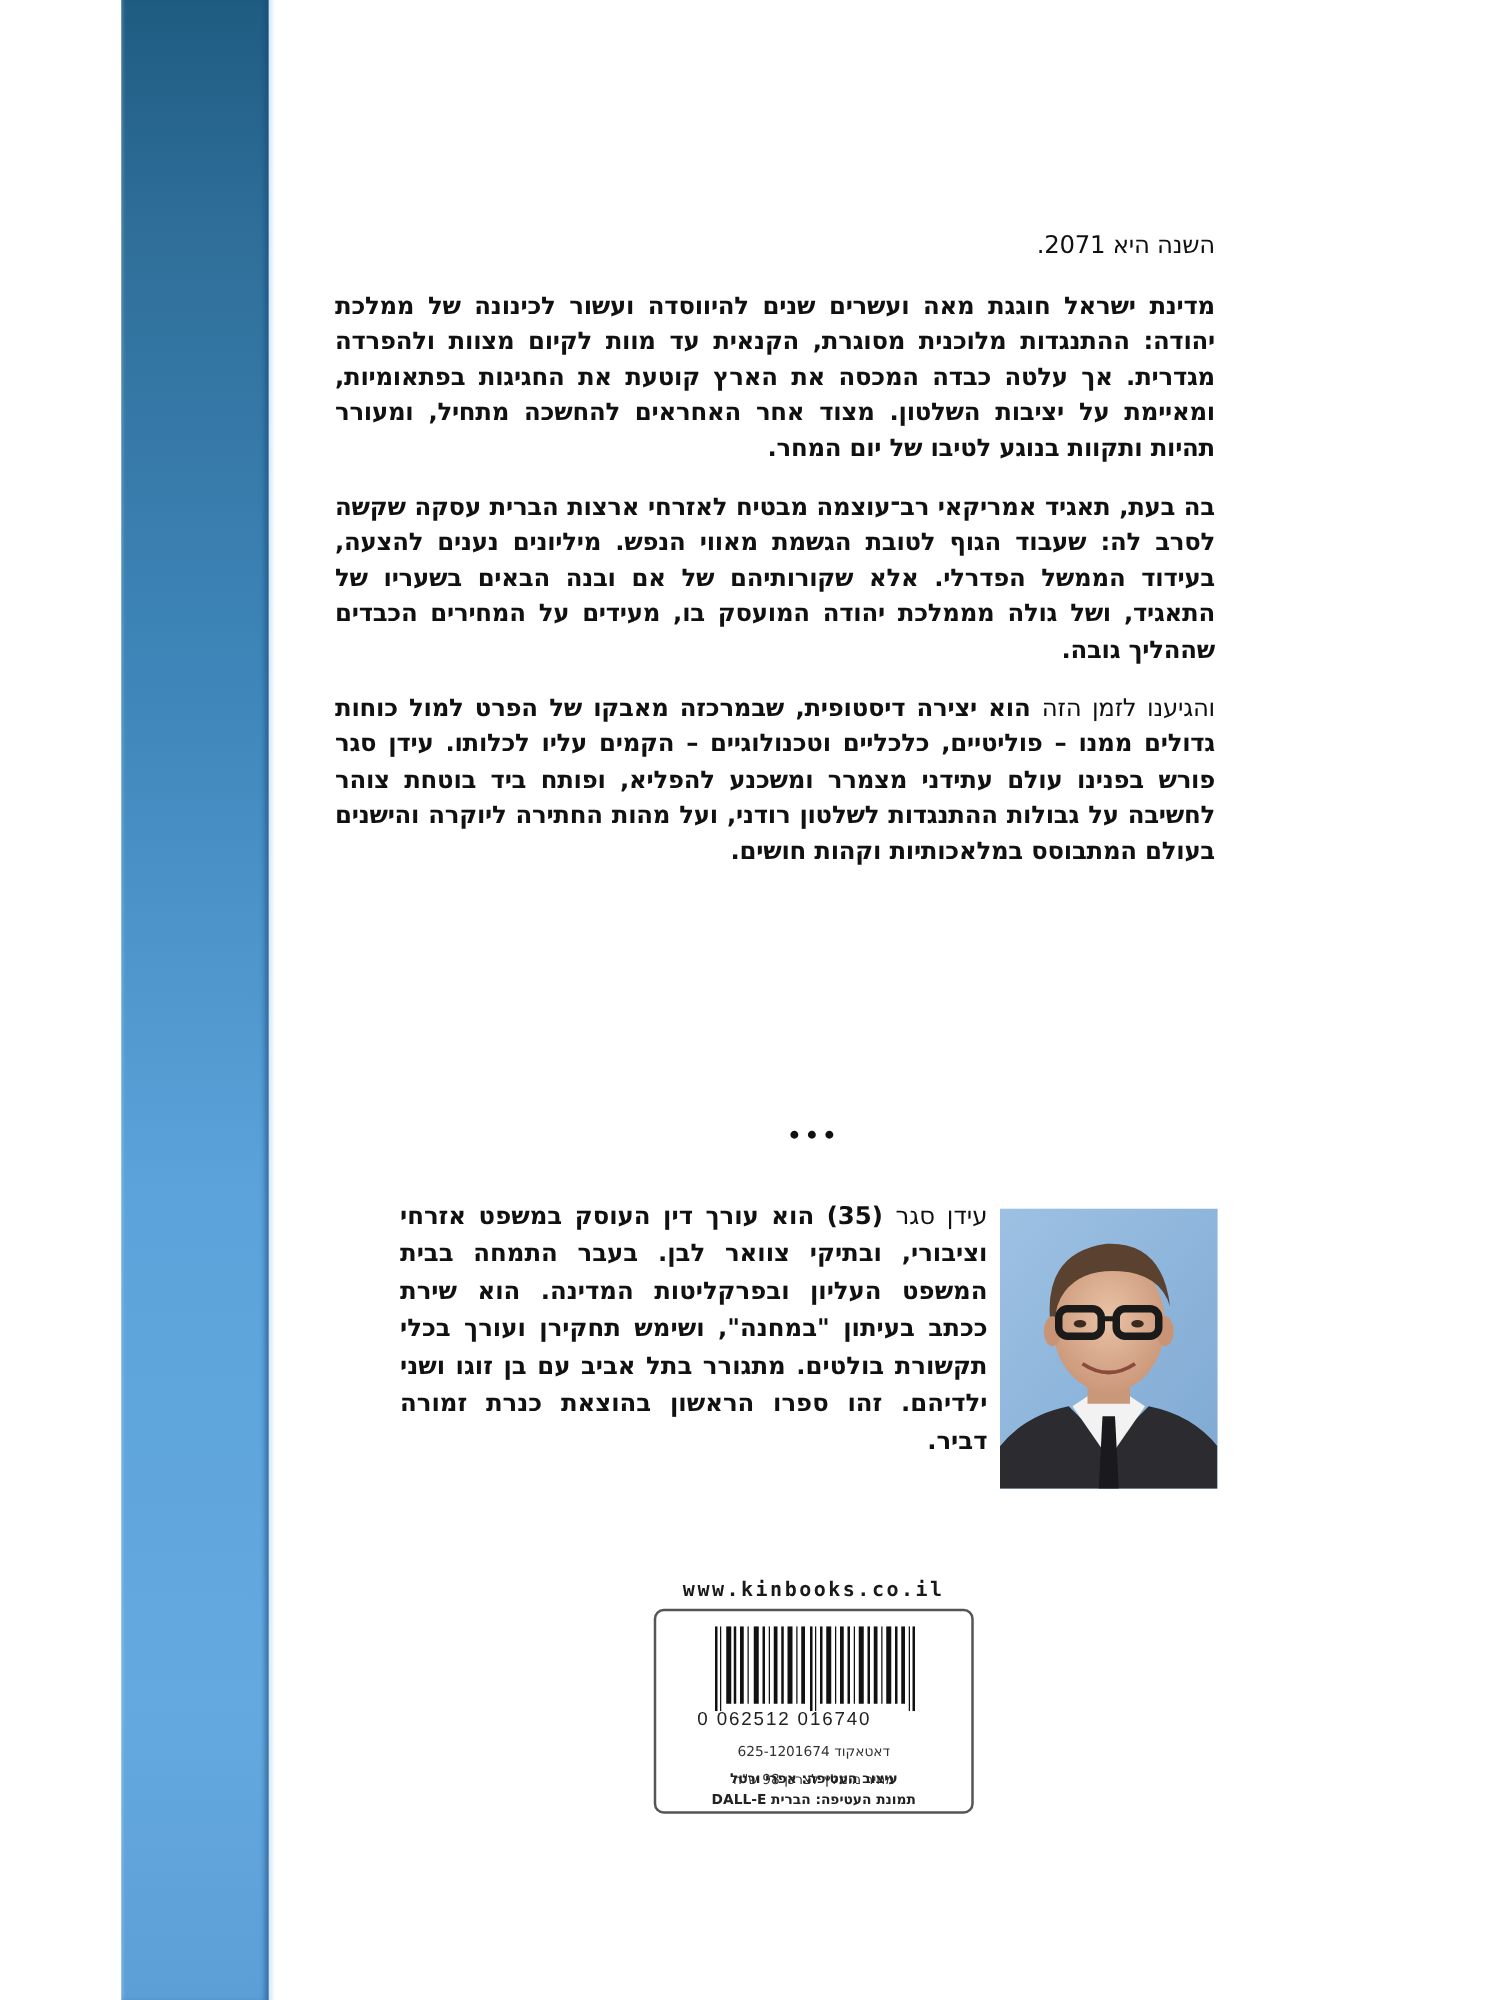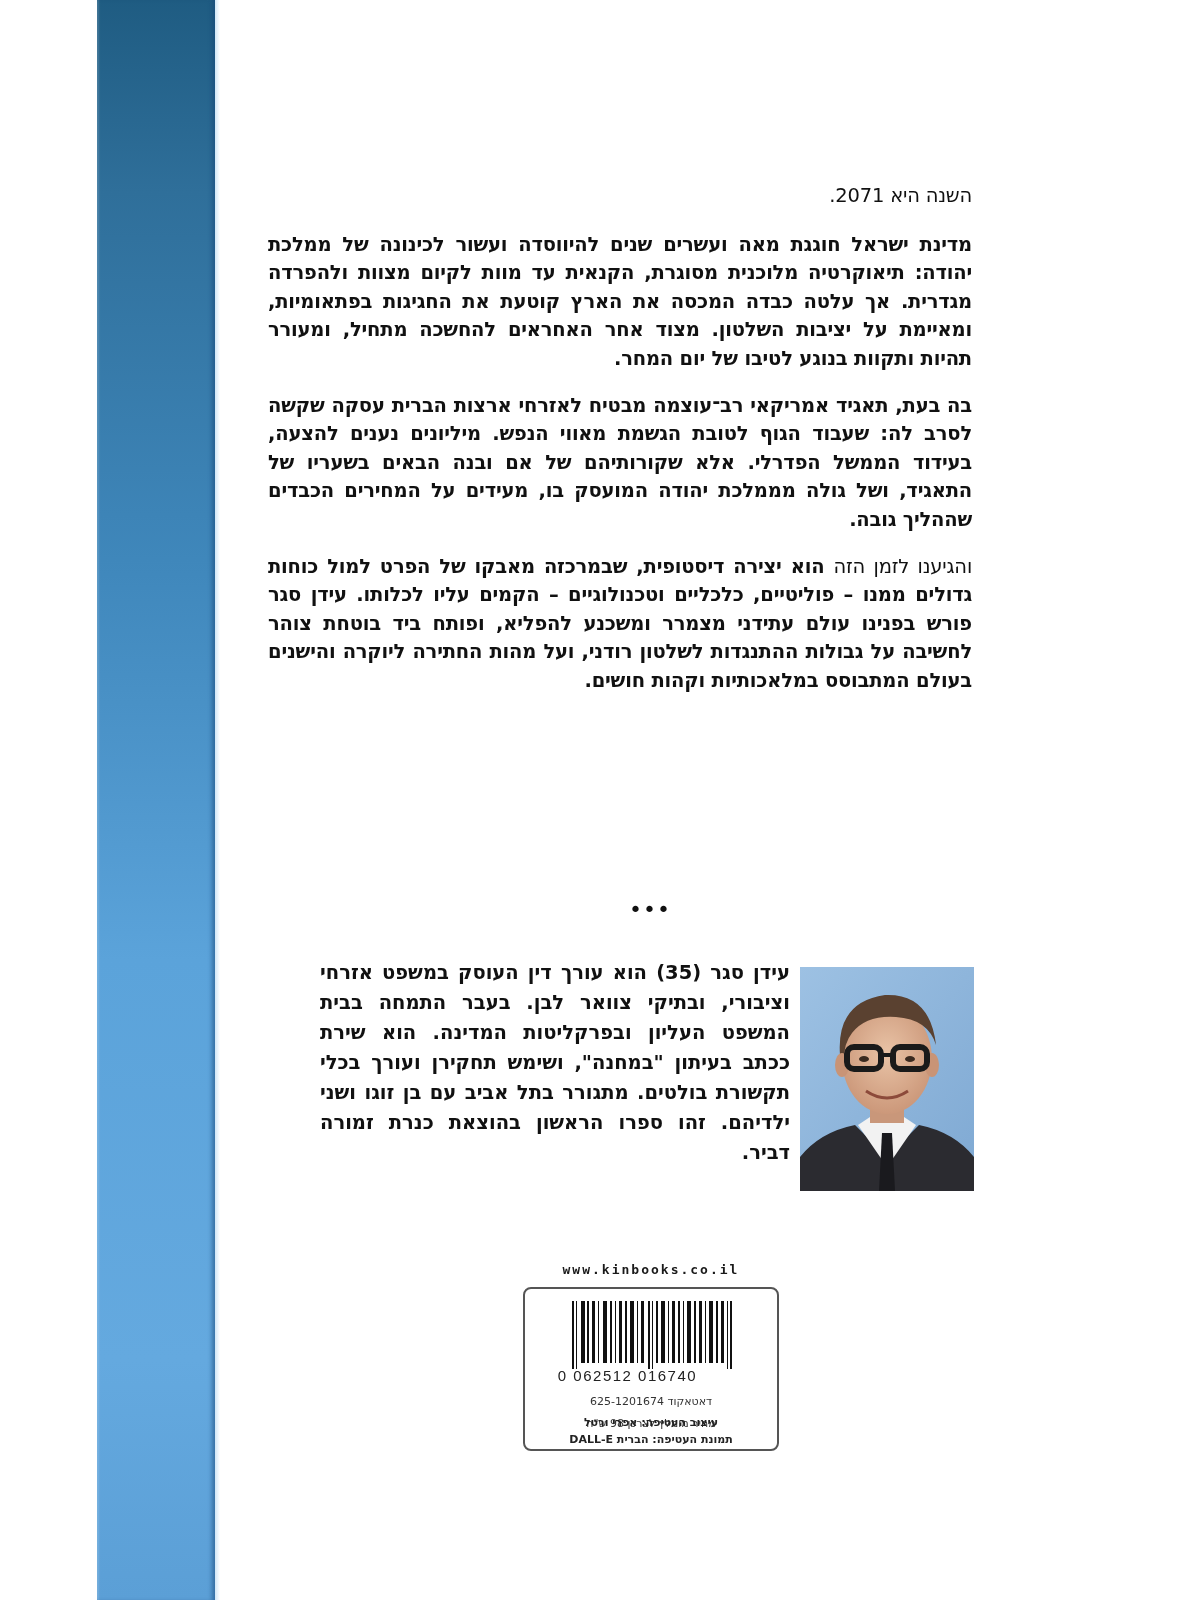--- a/index.html
+++ b/index.html
@@ -68,40 +68,40 @@
       left: 320px;
       top: 958px;
       width: 470px;
       direction: rtl;
       text-align: justify;
       font-size: 19.5px;
       line-height: 30px;
       font-weight: bold;
       text-align-last: right;
     }
-    .bio .name { font-weight: 700; }
+    .bio .name { font-weight: 400; }
     .photo {
       position: absolute;
       left: 800px;
       top: 967px;
       width: 174px;
       height: 224px;
       background: #8fb6dc;
       overflow: hidden;
     }
     .photo svg { display: block; }
     .site {
       position: absolute;
       left: 520px;
       top: 1262px;
       width: 262px;
       text-align: center;
       font-family: "DejaVu Sans Mono", "Liberation Mono", monospace;
       font-weight: bold;
-      font-size: 13px;
+      font-size: 16px;
       letter-spacing: 2px;
       color: #1a1a1a;
     }
     .barcode-box {
       position: absolute;
       left: 523px;
       top: 1287px;
       width: 252px;
       height: 160px;
       border: 2px solid #555;
@@ -150,21 +150,21 @@
   </style>
 </head>
 <body>
 
 <div class="spine"></div>
 <div class="spine-edge"></div>
 
 <div class="content">
   <p class="year-line">השנה היא 2071.</p>
   <p>
-    <span>מדינת ישראל חוגגת מאה ועשרים שנים להיווסדה ועשור לכינונה של ממלכת יהודה: תיאוקרטיה מלוכנית מסוגרת, הקנאית עד מוות לקיום מצוות ולהפרדה מגדרית. אך עלטה כבדה המכסה את הארץ קוטעת את החגיגות בפתאומיות, ומאיימת על יציבות השלטון. מצוד אחר האחראים להחשכה מתחיל, ומעורר תהיות ותקוות בנוגע לטיבו של יום המחר.</span>
+    <span>מדינת ישראל חוגגת מאה ועשרים שנים להיווסדה ועשור לכינונה של ממלכת יהודה: ההתנגדות מלוכנית מסוגרת, הקנאית עד מוות לקיום מצוות ולהפרדה מגדרית. אך עלטה כבדה המכסה את הארץ קוטעת את החגיגות בפתאומיות, ומאיימת על יציבות השלטון. מצוד אחר האחראים להחשכה מתחיל, ומעורר תהיות ותקוות בנוגע לטיבו של יום המחר.</span>
   </p>
   <p>
     <span>בה בעת, תאגיד אמריקאי רב־עוצמה מבטיח לאזרחי ארצות הברית עסקה שקשה לסרב לה: שעבוד הגוף לטובת הגשמת מאווי הנפש. מיליונים נענים להצעה, בעידוד הממשל הפדרלי. אלא שקורותיהם של אם ובנה הבאים בשעריו של התאגיד, ושל גולה מממלכת יהודה המועסק בו, מעידים על המחירים הכבדים שההליך גובה.</span>
   </p>
   <p>
     <span class="lead-bold">והגיענו לזמן הזה</span><span> הוא יצירה דיסטופית, שבמרכזה מאבקו של הפרט למול כוחות גדולים ממנו – פוליטיים, כלכליים וטכנולוגיים – הקמים עליו לכלותו. עידן סגר פורש בפנינו עולם עתידני מצמרר ומשכנע להפליא, ופותח ביד בוטחת צוהר לחשיבה על גבולות ההתנגדות לשלטון רודני, ועל מהות החתירה ליוקרה והישנים בעולם המתבוסס במלאכותיות וקהות חושים.</span>
   </p>
 </div>
 
 <div class="separator">•••</div>

